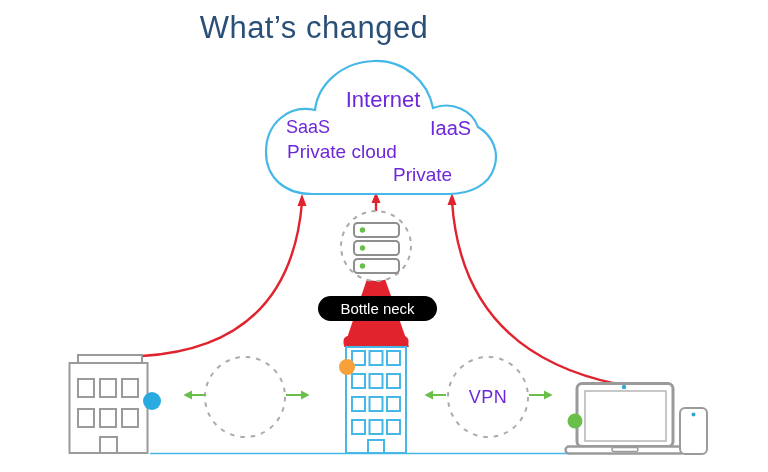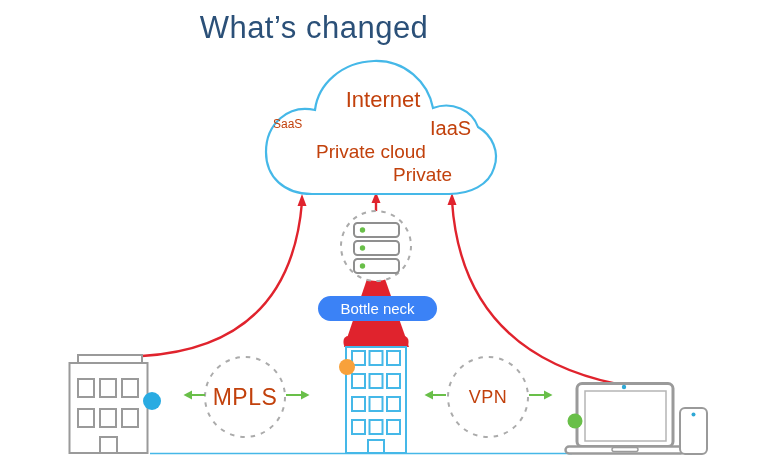--- a/index.html
+++ b/index.html
@@ -5,31 +5,31 @@
   html,body{margin:0;padding:0;background:#ffffff;}
   .canvas{
     position:relative;width:768px;height:472px;background:#ffffff;overflow:hidden;
     font-family:"Liberation Sans",sans-serif;
   }
   .title{
     position:absolute;left:0;top:10px;width:628px;text-align:center;
     font-size:31px;font-weight:400;color:#2b5078;letter-spacing:.5px;
   }
   svg.art{position:absolute;left:0;top:0;}
-  .lbl{position:absolute;color:#c2410c;white-space:nowrap;}
+  .lbl{position:absolute;color:#6d28d9;white-space:nowrap;}
   .lbl-internet{left:383px;top:87px;transform:translateX(-50%);font-size:22px;}
-  .lbl-saas{left:273px;top:117px;font-size:12px;}
+  .lbl-saas{left:286px;top:117px;font-size:18px;}
   .lbl-iaas{left:430px;top:117px;font-size:20px;}
-  .lbl-pcloud{left:287px;top:141px;font-size:19px;margin-left:29px;}
+  .lbl-pcloud{left:287px;top:141px;font-size:19px;}
   .lbl-browsing{left:393px;top:164px;font-size:19px;}
   .lbl-mpls{left:245px;top:397px;transform:translate(-50%,-50%);font-size:23px;letter-spacing:.5px;}
   .lbl-vpn{left:488px;top:397px;transform:translate(-50%,-50%);font-size:18px;letter-spacing:.5px;}
   .pill{
     position:absolute;left:318px;top:296px;width:119px;height:25px;border-radius:13px;
-    background:#3b82f6;color:#ffffff;font-size:15px;display:flex;align-items:center;justify-content:center;
+    background:#000000;color:#ffffff;font-size:15px;display:flex;align-items:center;justify-content:center;
   }
 </style>
 </head>
 <body>
 
 <div class="canvas">
 
   <div class="title">What’s changed</div>
 
   <svg class="art" width="768" height="472" viewBox="0 0 768 472">
@@ -142,20 +142,19 @@
     <circle cx="347" cy="367" r="8" fill="#f8a13b"></circle>
     <circle cx="575" cy="421" r="7.5" fill="#69bf49"></circle>
   </svg>
 
   <div class="lbl lbl-internet">Internet</div>
   <div class="lbl lbl-saas">SaaS</div>
   <div class="lbl lbl-iaas">IaaS</div>
   <div class="lbl lbl-pcloud">Private cloud</div>
   <div class="lbl lbl-browsing">Private</div>
 
-  <div class="lbl lbl-mpls">MPLS</div>
   <div class="lbl lbl-vpn">VPN</div>
 
   <div class="pill">
     <span>Bottle neck</span>
   </div>
 
 </div>
 
 </body></html>

